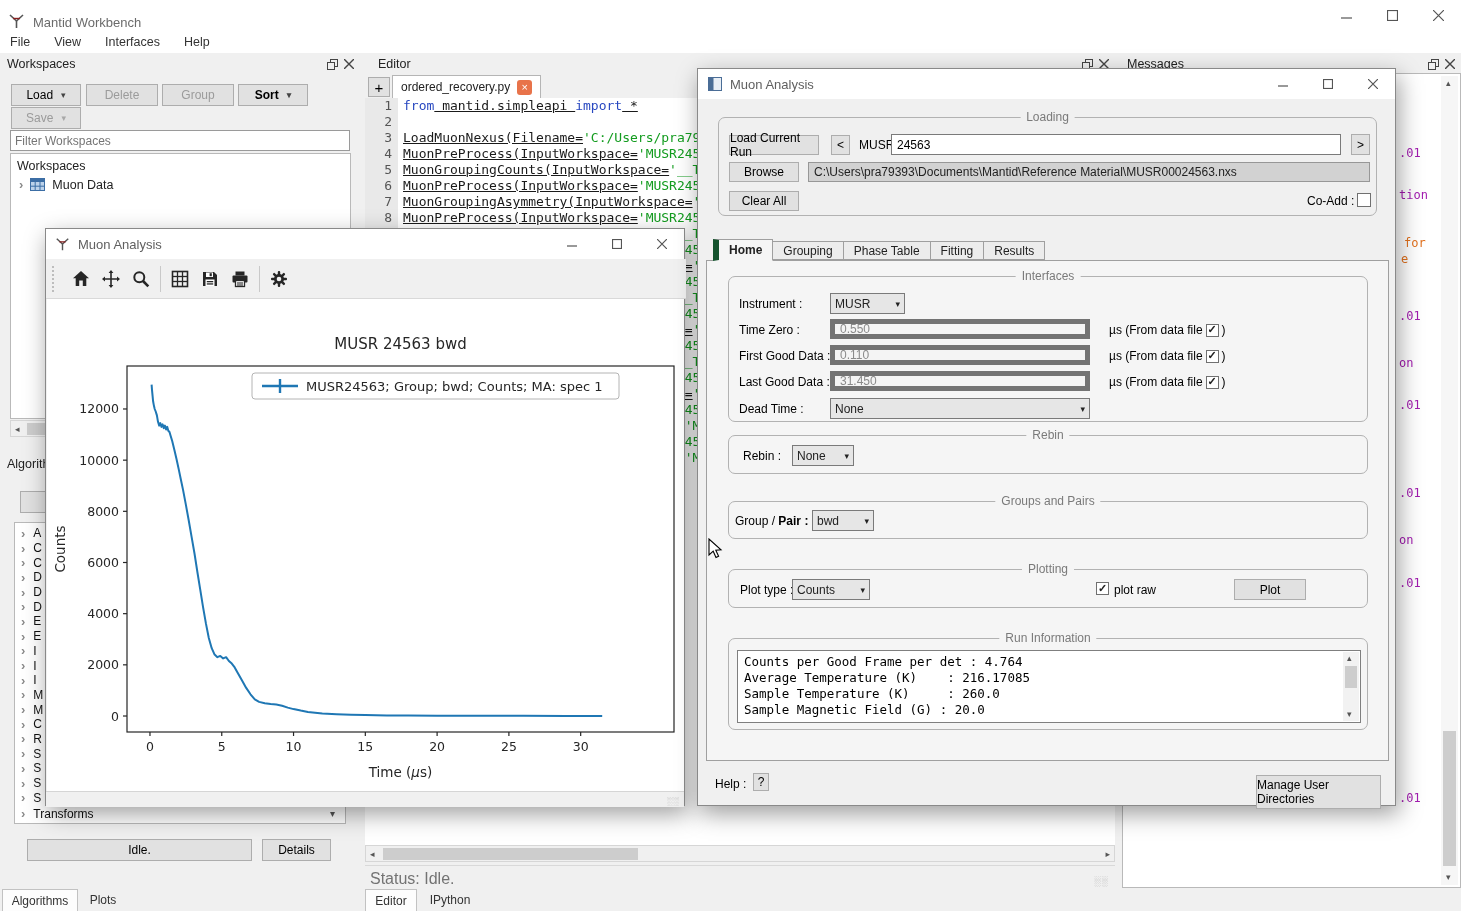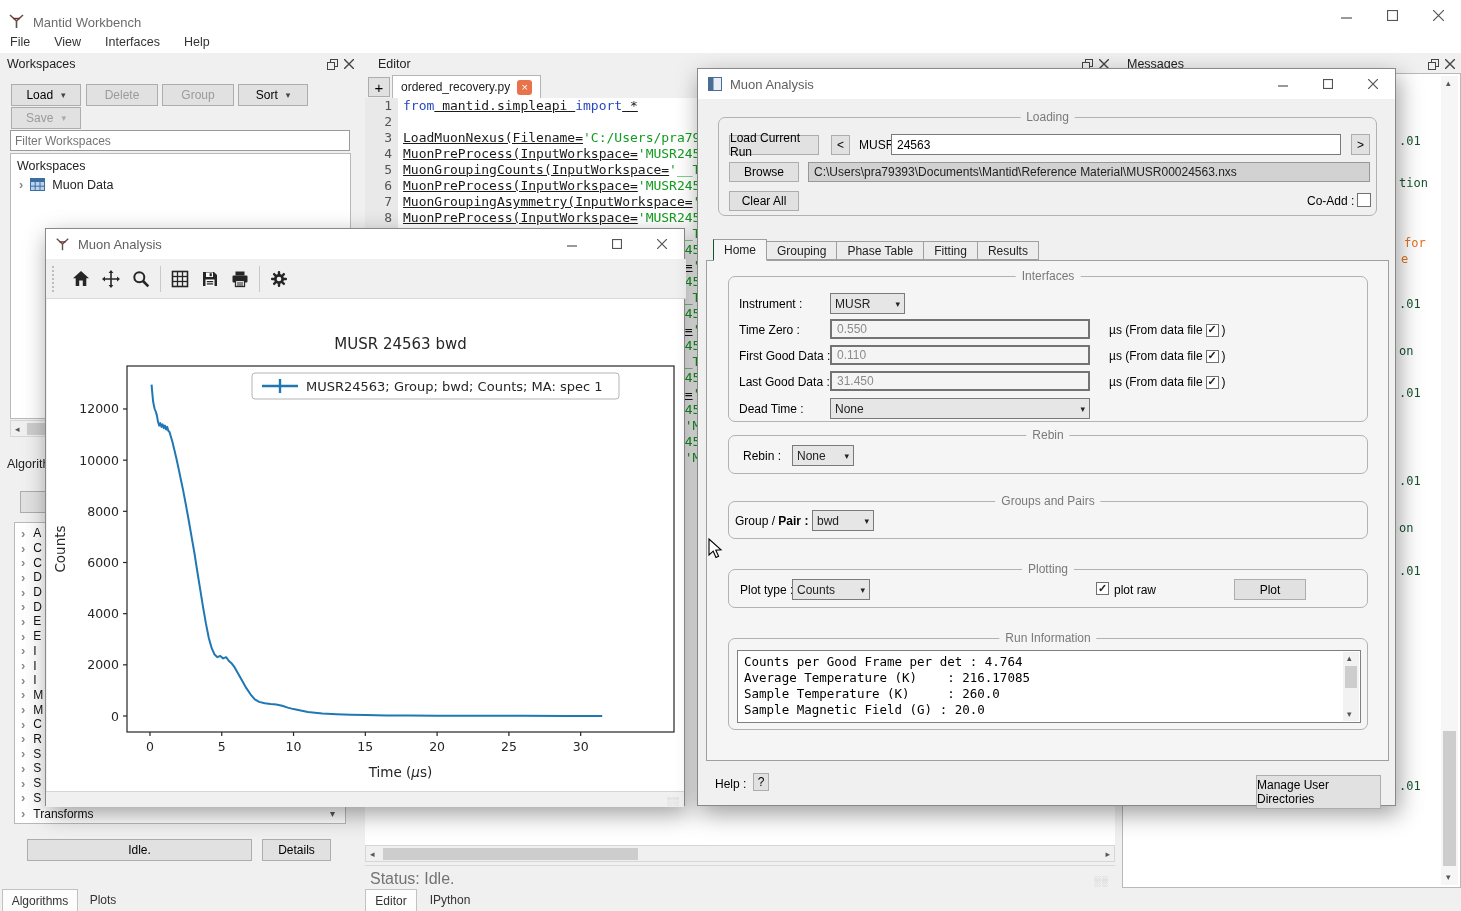--- a/index.html
+++ b/index.html
@@ -15,21 +15,21 @@
   .combo{display:flex;align-items:center;background:#e6e6e6;border:1px solid #7a7a7a;
          box-sizing:border-box;padding:0 4px;font-size:12px;}
   .combo .ctext{flex:1;overflow:hidden;white-space:nowrap;}
   .combo::after{content:"\25BE";font-size:9px;color:#222;margin-left:4px;}
   .cb{box-sizing:border-box;background:#fff;border:1px solid #707070;display:flex;
       align-items:center;justify-content:center;font-size:11px;color:#222;}
   .cb.on::before{content:"\2713";font-weight:bold;margin-top:-1px;}
   .gbox{position:absolute;border:1px solid #b2b2b2;border-radius:7px;box-sizing:border-box;}
   .gbox>.legend{position:absolute;top:-8px;left:50%;transform:translateX(-50%);
         background:#f0f0f0;padding:0 6px;color:#7a7a7a;font-size:12px;white-space:nowrap;}
-  .field{box-sizing:border-box;border:2px solid #737373;background:#f4f4f4;color:#8b8b8b;
+  .field{box-sizing:border-box;border:5px solid #737373;background:#f4f4f4;color:#8b8b8b;
          font-size:12px;display:flex;align-items:center;padding:0 5px;}
   .panel-head{position:absolute;left:0;right:0;display:flex;align-items:center;
               font-size:12.5px;color:#222;padding-left:7px;}
   .head-icons{margin-left:auto;display:flex;gap:6px;padding-right:6px;}
   .head-icons svg{display:block;}
   .chev::before{content:"\203A";color:#8a8a8a;font-size:13px;font-weight:bold;}
   
   .sbar{background:#f0f0f0;border:1px solid #d6d6d6;box-sizing:border-box;position:absolute;}
   .sb-thumb{background:#cdcdcd;position:absolute;}
   .sb-arrow{position:absolute;color:#555;font-size:9px;line-height:9px;}
@@ -60,40 +60,40 @@
   .doc-tab{position:absolute;display:flex;align-items:center;background:#fff;
            border:1px solid #b5b5b5;border-bottom:none;font-size:12px;padding:0 8px;gap:7px;box-sizing:border-box;}
   .tab-close{width:15px;height:15px;border-radius:3px;background:#e8734a;color:#fff;
              display:flex;align-items:center;justify-content:center;font-size:11px;}
   .tab-close::before{content:"\00D7";}
   
   .algo-row{display:flex;align-items:center;gap:8px;height:14.7px;padding-left:6px;font-size:12px;color:#111;}
   
   .frag{position:absolute;font-family:"DejaVu Sans Mono",monospace;font-size:12px;white-space:pre;}
   .logline{font-family:"DejaVu Sans Mono",monospace;font-size:12px;line-height:15px;white-space:pre;}
-  .blue{color:#14532d;}
+  .blue{color:#a21caf;margin-top:12px;}
   .orange{color:#e2711d;}
   
   .fwin{position:absolute;background:#f0f0f0;border:1px solid #898989;
         box-shadow:3px 8px 22px rgba(0,0,0,.38);box-sizing:border-box;}
   .fwin-title{height:30px;background:#fff;display:flex;align-items:center;}
   .fwin-title .t{color:#606060;font-size:13px;margin-left:8px;}
   .fwin-ctrls{margin-left:auto;display:flex;}
   .fwin-ctrls .wc{width:45px;height:30px;display:flex;align-items:center;justify-content:center;}
   
   #plot-toolbar{position:absolute;left:0;top:30px;width:640px;height:40px;background:#f0f0f0;
                 border-bottom:1px solid #d9d9d9;display:flex;align-items:center;box-sizing:border-box;}
   #plot-toolbar .handle{width:4px;height:26px;border-left:2px dotted #bdbdbd;margin:0 8px 0 6px;}
   .tbtn{width:30px;height:30px;display:flex;align-items:center;justify-content:center;}
   .tsep{width:1px;height:26px;background:#c9c9c9;margin:0 4px;}
   
   .dlg-tab{height:19px;margin-top:2px;display:flex;align-items:center;justify-content:center;
            padding:0 10px;border:1px solid #9f9f9f;border-left:none;background:#ececec;
            font-size:12px;box-sizing:border-box;}
-  .dlg-tab:first-child{border-left:1px solid #14532d;}
+  .dlg-tab:first-child{border-left:6px solid #14532d;font-weight:bold;}
   .dlg-tab.active{background:#f5f5f5;height:22px;margin-top:0;border-bottom:1px solid #f5f5f5;z-index:2;}
   .lbl{position:absolute;font-size:12px;color:#000;white-space:nowrap;}
   .run-line{white-space:pre;}
   
   text{font-family:"DejaVu Sans",sans-serif;fill:#262626;}
   text.tick{font-size:12.5px;}
   text.ptitle{font-size:15px;}
   text.alabel{font-size:13.5px;}
   text.legend{font-size:13px;}
 </style>
@@ -154,21 +154,21 @@
     </div>
     <div class="btn drop abs" style="left:11px;top:31px;width:70px;height:22px;">
         <span>Load</span>
       </div>
     <div class="btn dis abs" style="left:86px;top:31px;width:72px;height:22px;">
         <span>Delete</span>
       </div>
     <div class="btn dis abs" style="left:162px;top:31px;width:72px;height:22px;">
         <span>Group</span>
       </div>
-    <div class="btn drop abs" style="left:238px;top:31px;width:70px;height:22px;">
+    <div class="btn drop abs" style="left:238px;top:31px;width:70px;height:22px;font-weight:bold;">
         <span>Sort</span>
       </div>
     <div class="btn dis drop abs" style="left:11px;top:54px;width:70px;height:22px;">
         <span>Save</span>
       </div>
     <input class="abs" style="left: 10px; top: 77px; width: 340px; height: 21px; border: 1px solid rgb(154, 154, 154); box-sizing: border-box; padding: 0px 4px; font-size: 12px; font-family: &quot;Liberation Sans&quot;, sans-serif;" placeholder="Filter Workspaces">
     <div class="white-box" style="left:10px;top:100px;width:341px;height:266px;">
       <div style="padding:5px 0 0 6px;font-size:12.5px;">Workspaces</div>
       <div style="display:flex;align-items:center;gap:7px;padding:4px 0 0 8px;">
         <span class="chev"></span>

